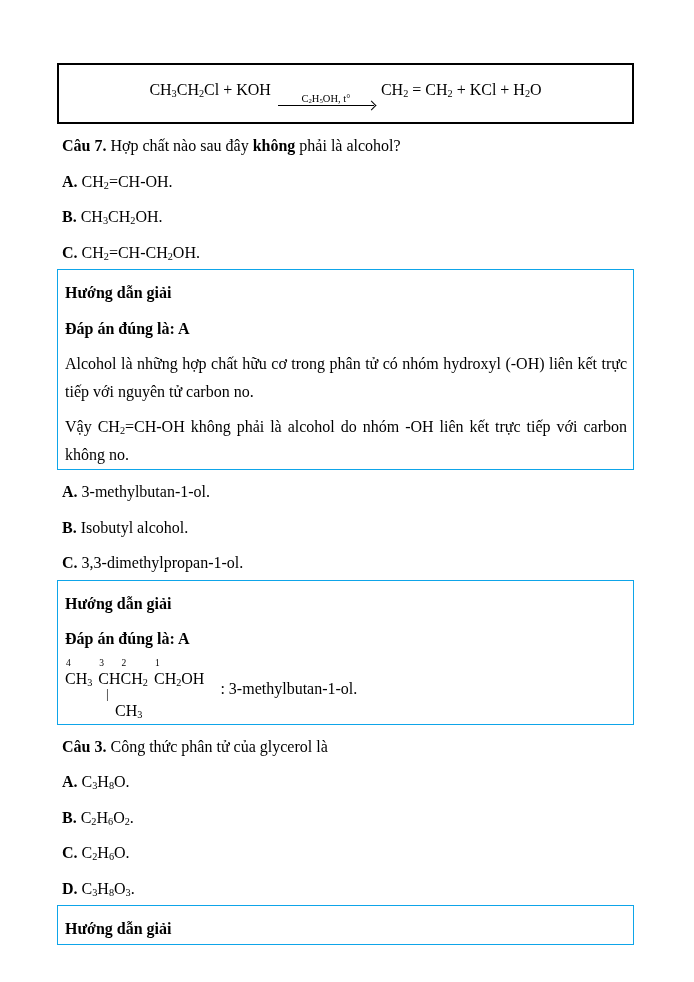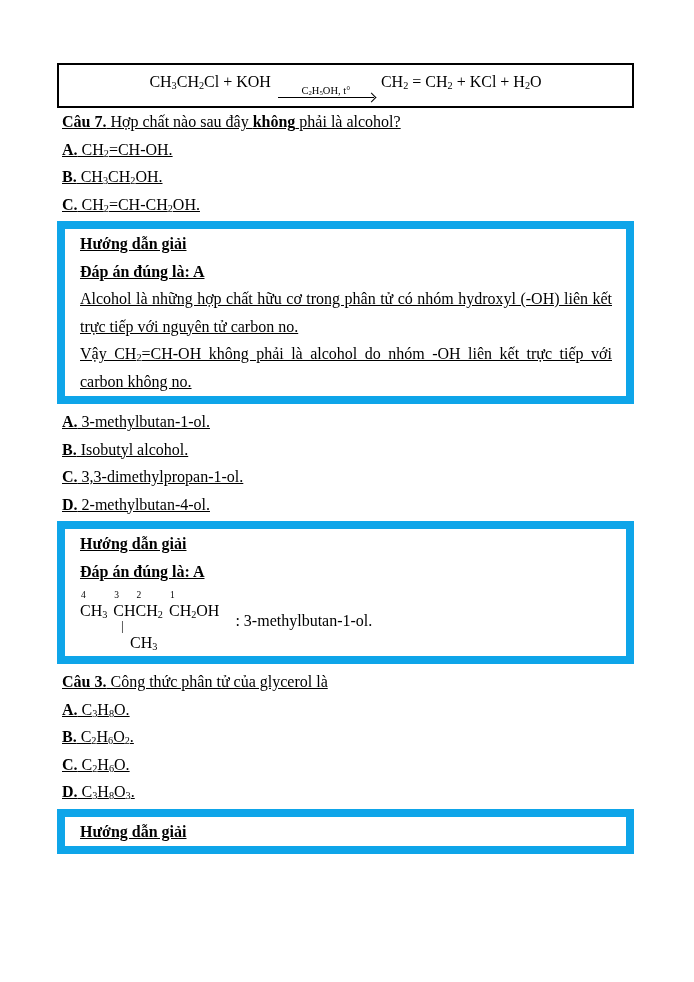--- a/index.html
+++ b/index.html
@@ -5,29 +5,29 @@
   html,body{margin:0;padding:0;background:#ffffff;}
   .page{
     position:relative;
     width:694px;height:982px;
     box-sizing:border-box;
     padding:63px 60px 0 57px;
     background:#ffffff;
     font-family:"Liberation Serif","DejaVu Serif",serif;
     font-size:16px;color:#000;
   }
-  .para{margin:0 0 0 5px;line-height:27.5px;text-decoration:underline;}
+  .para{margin:8px 0 0 5px;line-height:27.5px;}
   .just{text-align:justify;}
   .bold{font-weight:bold;}
   sub{font-size:64%;vertical-align:-0.22em;line-height:0;}
 
   
   .eq-box{
     border:2px solid #000;
-    padding:3px 8px;
+    padding:11px 8px;
     display:flex;align-items:center;justify-content:center;
     line-height:27.5px;
   }
   .eq{white-space:nowrap;}
   .rxn-arrow{
     display:inline-flex;flex-direction:column;align-items:center;
     margin:0 7px;vertical-align:-7px;
   }
   .rxn-cond{font-size:10.5px;line-height:12px;white-space:nowrap;padding:0 4px;}
   .rxn-line{
@@ -35,22 +35,22 @@
     border-top:1.5px solid #000;
   }
   .rxn-line::after{
     content:'';position:absolute;right:-1px;top:-3.6px;width:6px;height:6px;
     border-top:1.5px solid #000;border-right:1.5px solid #000;
     transform:rotate(45deg);
   }
 
   
   .sol-box{
-    border:8px solid #0ea5e9;
-    padding:1px 14px;
+    border:1px solid #0ea5e9;
+    padding:1px 6px;
     margin:3px 0 4px 0;
   }
   .sol-box .para{margin-left:1px;}
 
   
   .formula-wrap{display:flex;align-items:center;margin:4px 0 2px 1px;}
   .formula-block{display:inline-block;}
   .chain{padding-top:12px;line-height:19px;white-space:nowrap;}
   .seg{position:relative;display:inline-block;}
   .seg .num{position:absolute;top:-11px;left:1px;font-size:9.5px;line-height:10px;}
@@ -81,21 +81,20 @@
   <div class="sol-box">
     <p class="para bold">Hướng dẫn giải</p>
     <p class="para bold">Đáp án đúng là: A</p>
     <p class="para just">Alcohol là những hợp chất hữu cơ trong phân tử có nhóm hydroxyl (-OH) liên kết trực tiếp với nguyên tử carbon no.</p>
     <p class="para just">Vậy CH<sub>2</sub>=CH-OH không phải là alcohol do nhóm -OH liên kết trực tiếp với carbon không no.</p>
   </div>
 
   <p class="para"><b>A.</b> 3-methylbutan-1-ol.</p>
   <p class="para"><b>B.</b> Isobutyl alcohol.</p>
   <p class="para"><b>C.</b> 3,3-dimethylpropan-1-ol.</p>
-  <p class="para"><b>D.</b> 2-methylbutan-4-ol.</p>
 
   <div class="sol-box">
     <p class="para bold">Hướng dẫn giải</p>
     <p class="para bold">Đáp án đúng là: A</p>
     <div class="formula-wrap">
       <div class="formula-block">
         <div class="chain">
           <span class="seg seg-gap"><span class="num">4</span><span>CH<sub>3</sub></span></span><span class="seg"><span class="num">3</span><span>CH</span></span><span class="seg seg-gap"><span class="num">2</span><span>CH<sub>2</sub></span></span><span class="seg"><span class="num">1</span><span>CH<sub>2</sub>OH</span></span>
         </div>
         <div class="bond-row">|</div>

